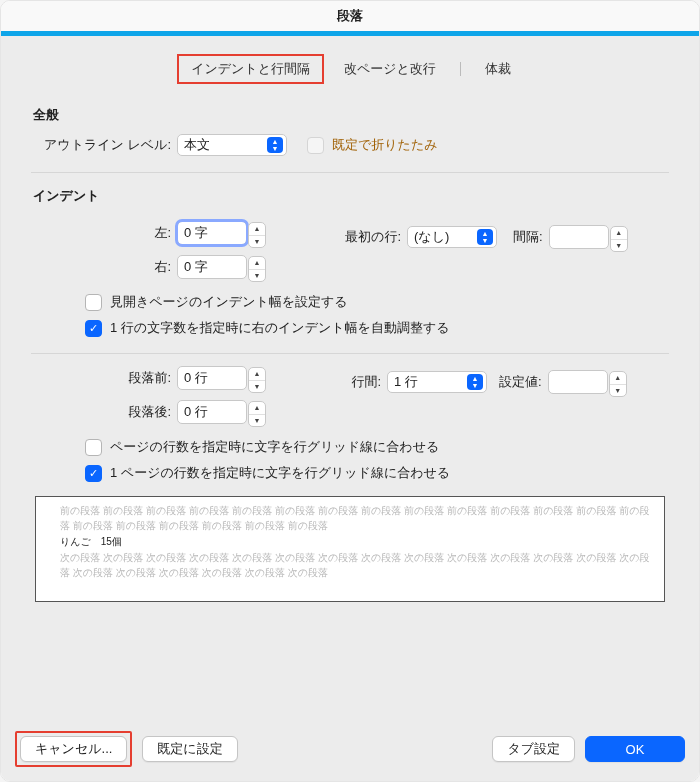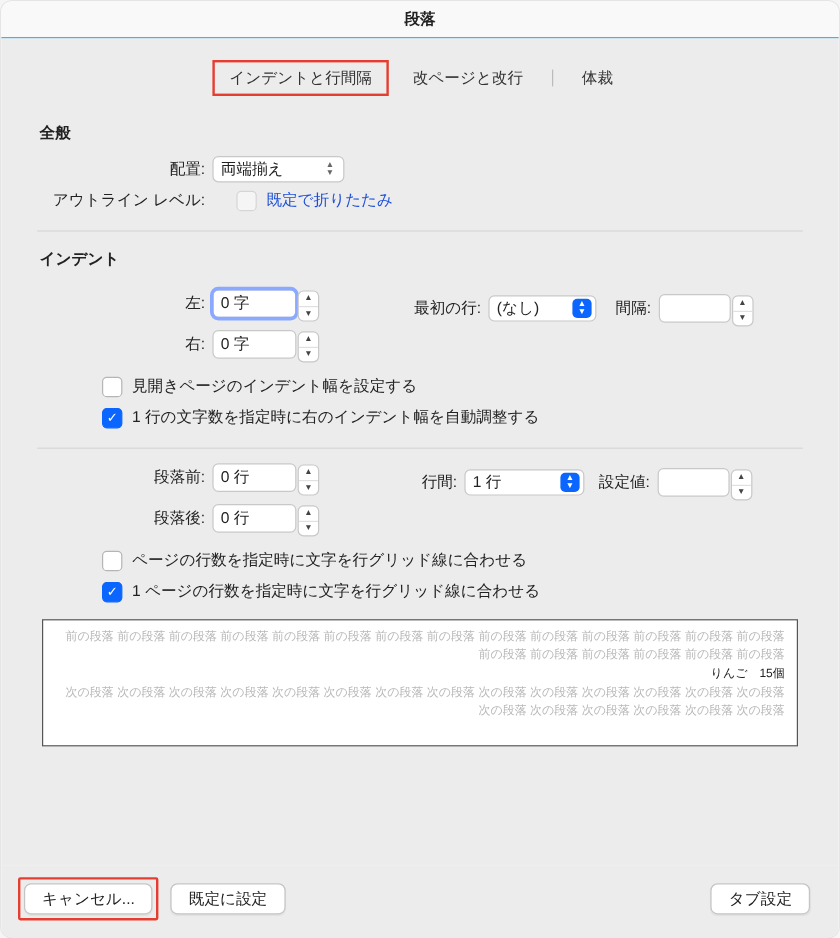--- a/index.html
+++ b/index.html
@@ -24,21 +24,21 @@
     position: relative;
     overflow: hidden;
   }
   .titlebar {
     height: 30px;
     display: flex;
     align-items: center;
     justify-content: center;
     font-weight: 600;
     font-size: 13px;
-    border-bottom: 1px solid #0ea5e9;
+    border-bottom: 5px solid #0ea5e9;
     background: #f9f9f9;
   }
   .body-area {
     flex: 1;
     padding: 8px 16px 0 16px;
     background: #ececec;
   }
   .panel {
     background: #ececec;
     border-radius: 6px;
@@ -184,39 +184,38 @@
     flex-shrink: 0;
   }
   .chk.checked {
     background: #0a66ff;
     border-color: #0a66ff;
   }
   .chk.disabled {
     background: #f5f5f5;
     border-color: #d5d5d5;
   }
-  .dim { color: #1d4ed8; }
+  .dim { color: #a16207; }
 
   hr.sep {
     border: none;
     border-top: 1px solid #d6d6d6;
     margin: 16px 0 6px 0;
   }
 
   .preview {
     margin: 14px 4px 0 4px;
     border: 1px solid #555;
     background: #fff;
-    padding: 6px 10px 4px 10px;
+    padding: 6px 10px 4px 24px;
     font-size: 10px;
     line-height: 1.5;
     color: #b8b8b8;
     height: 94px;
     overflow: hidden;
-    text-align: right;
   }
   .preview .sample { color: #222; margin: 1px 0; }
 
   .footer {
     display: flex;
     align-items: center;
     padding: 10px 14px 14px 14px;
     background: #ececec;
   }
   .btn {
@@ -263,30 +262,27 @@
         <span class="red-box red-box-inline">
           <span class="tab active">インデントと行間隔</span>
         </span>
         <span class="tab">改ページと改行</span>
         <span class="tab-sep"></span>
         <span class="tab">体裁</span>
       </div>
 
       <div class="section-title">全般</div>
 
+
       <div class="row">
-        <span class="label w140">配置:</span>
-        <span class="sel" style="width:110px">
-          <span class="cap">両端揃え</span>
+        <span class="label w140">アウトライン レベル:</span>
+        <span class="sel blue" style="width:110px">
+          <span class="cap">本文</span>
           <span class="arrows">▲<br>▼</span>
         </span>
-      </div>
-
-      <div class="row">
-        <span class="label w140">アウトライン レベル:</span>
         <span style="width:20px"></span>
         <span class="chk disabled"></span>
         <span class="dim">既定で折りたたみ</span>
       </div>
 
       <hr class="sep">
 
       <div class="section-title">インデント</div>
 
       <div class="two-col">
@@ -419,15 +415,16 @@
 
   <div class="footer">
     <span class="red-box" style="padding:3px; border-radius:2px; display:inline-flex">
       <span class="btn">キャンセル...</span>
     </span>
     <span style="width:10px"></span>
     <span class="btn">既定に設定</span>
     <span class="spacer"></span>
     <span class="btn">タブ設定</span>
     <span style="width:10px"></span>
+    <span class="btn primary">OK</span>
   </div>
 
 </div>
 
 </body></html>

